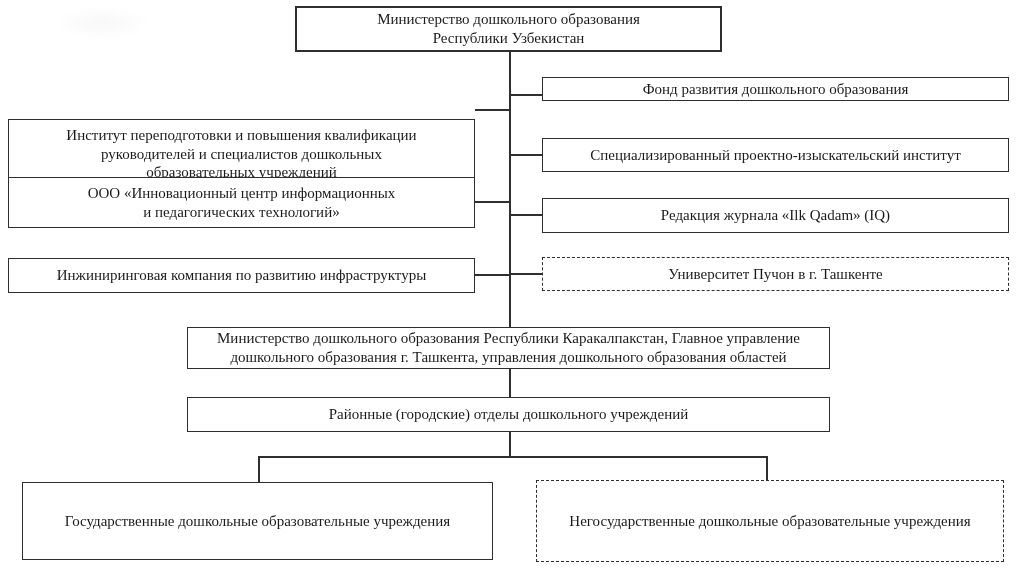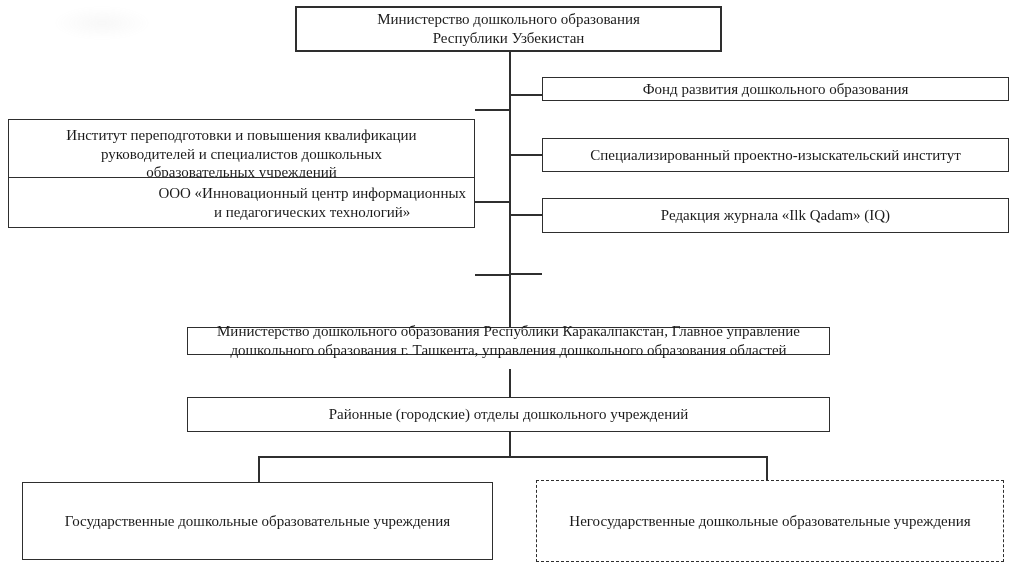--- a/index.html
+++ b/index.html
@@ -67,45 +67,51 @@
 Республики Узбекистан</span>
   </div>
 
   <div class="line vline" style="left:509px; top:52px; height:275px;"></div>
 
   <div class="box" style="left:8px; top:75px; width:467px; height:70px;margin-top:44px;">
     <span>Институт переподготовки и повышения квалификации
 руководителей и специалистов дошкольных
 образовательных учреждений</span>
   </div>
-  <div class="box" style="left:8px; top:177px; width:467px; height:51px;justify-content:flex-end;">
+  <div class="box" style="left:8px; top:177px; width:467px; height:51px;">
     <span>ООО «Инновационный центр информационных
 и педагогических технологий»</span>
+  </div>
+  <div class="box" style="left:8px; top:258px; width:467px; height:35px;">
+    <span>Инжиниринговая компания по развитию инфраструктуры</span>
   </div>
 
   <div class="box" style="left:542px; top:77px; width:467px; height:24px;">
     <span>Фонд развития дошкольного образования</span>
   </div>
   <div class="box" style="left:542px; top:198px; width:467px; height:35px;">
     <span>Редакция журнала «Ilk Qadam» (IQ)</span>
   </div>
   <div class="box" style="left:542px; top:138px; width:467px; height:34px;">
     <span>Специализированный проектно-изыскательский институт</span>
   </div>
+  <div class="box dashed" style="left:542px; top:257px; width:467px; height:34px;">
+    <span>Университет Пучон в г. Ташкенте</span>
+  </div>
 
   <div class="line hline" style="left:475px; top:109px; width:35px;"></div>
   <div class="line hline" style="left:475px; top:201px; width:35px;"></div>
   <div class="line hline" style="left:475px; top:274px; width:35px;"></div>
 
   <div class="line hline" style="left:509px; top:94px; width:33px;"></div>
   <div class="line hline" style="left:509px; top:154px; width:33px;"></div>
   <div class="line hline" style="left:509px; top:214px; width:33px;"></div>
   <div class="line hline" style="left:509px; top:273px; width:33px;"></div>
 
-  <div class="box" style="left:187px; top:327px; width:643px; height:28px;">
+  <div class="box" style="left:187px; top:327px; width:643px; height:42px;">
     <span>Министерство дошкольного образования Республики Каракалпакстан, Главное управление
 дошкольного образования г. Ташкента, управления дошкольного образования областей</span>
   </div>
 
   <div class="line vline" style="left:509px; top:369px; height:28px;"></div>
 
   <div class="box" style="left:187px; top:397px; width:643px; height:35px;">
     <span>Районные (городские) отделы дошкольного учреждений</span>
   </div>
 

